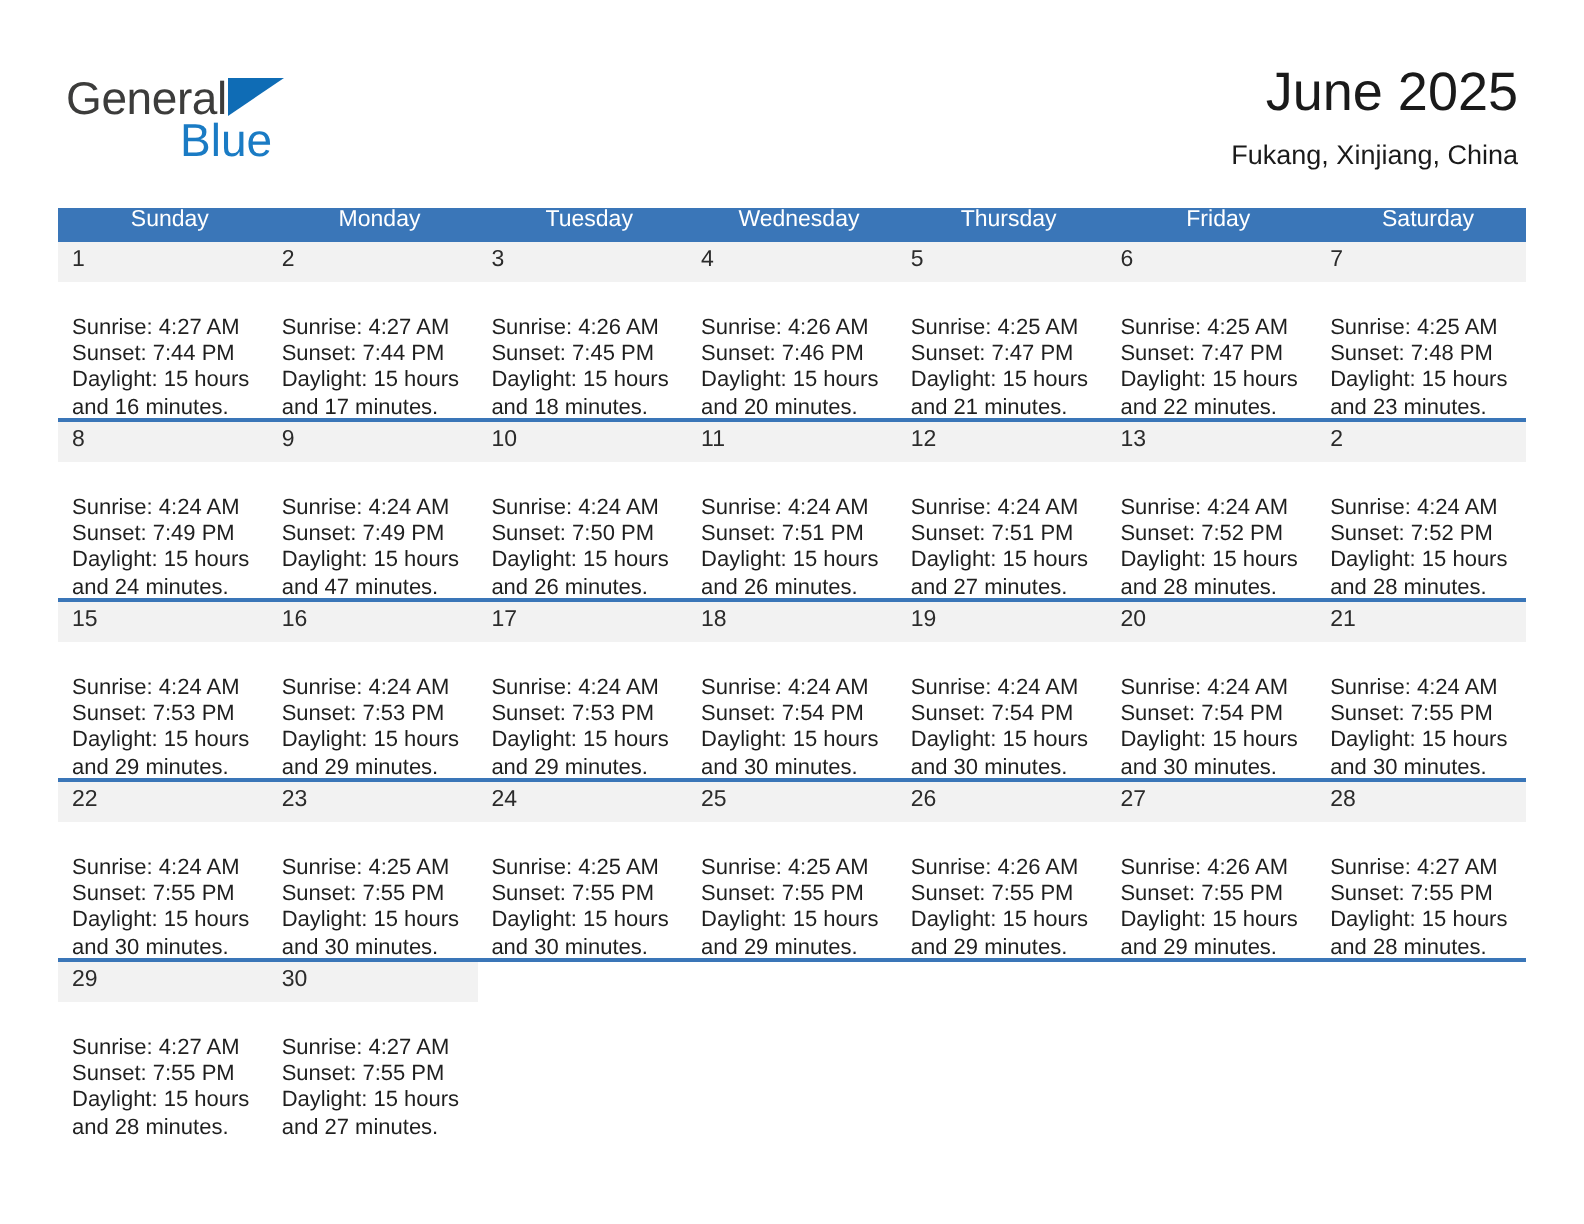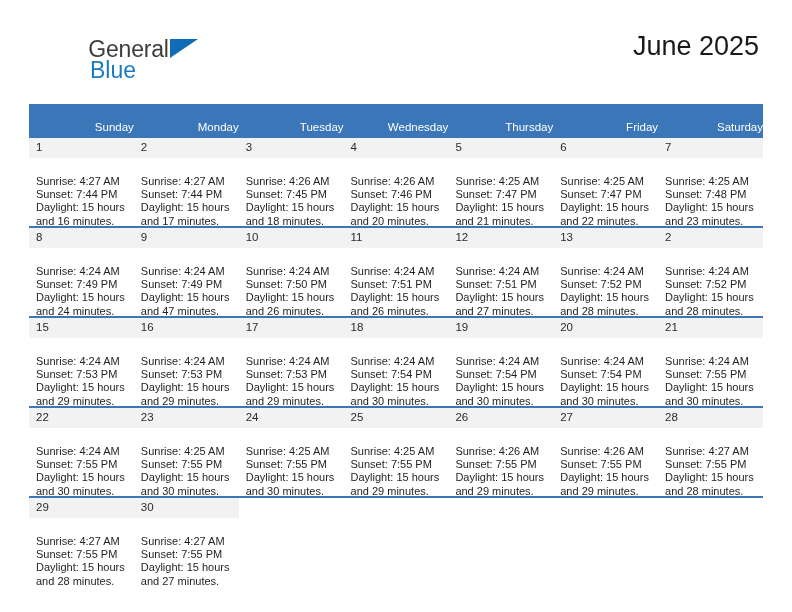--- a/index.html
+++ b/index.html
@@ -35,21 +35,20 @@
     left: 33px;
     top: 36px;
     width: 220px;
     height: 50px;
   }
   .brand-row1 {
     position: relative;
     height: 26px;
     line-height: 26px;
     white-space: nowrap;
-    text-align: center;
   }
   .brand-general {
     font-size: 23px;
     color: #3c3c3b;
     letter-spacing: -0.2px;
   }
   .brand-tri {
     display: inline-block;
     width: 0;
     height: 0;
@@ -97,22 +96,22 @@
     top: 104px;
     width: 734px;
     border-collapse: collapse;
     table-layout: fixed;
   }
   .calendar th {
     background: #3a76b8;
     color: #ffffff;
     font-size: 11.5px;
     font-weight: normal;
-    text-align: right;
-    padding: 17px 0 5px 7px;
+    text-align: center;
+    padding: 0 0 5px 7px;
     height: 12px;
     border: none;
   }
   .calendar td {
     vertical-align: top;
     padding: 0;
     border: none;
     width: 104.85px;
     height: 88px;
     background: #ffffff;
@@ -159,20 +158,21 @@
 
     <div class="brand">
       <div class="brand-row1">
         <span class="brand-general">General</span><span class="brand-tri"></span>
       </div>
       <div class="brand-row2">Blue</div>
     </div>
 
     <div class="title-block">
       <h1 class="cal-title">June 2025</h1>
+      <div class="cal-subtitle">Fukang, Xinjiang, China</div>
     </div>
 
   </div>
 
   <table class="calendar">
     <thead>
       <tr>
         <th>Sunday</th>
         <th>Monday</th>
         <th>Tuesday</th>

